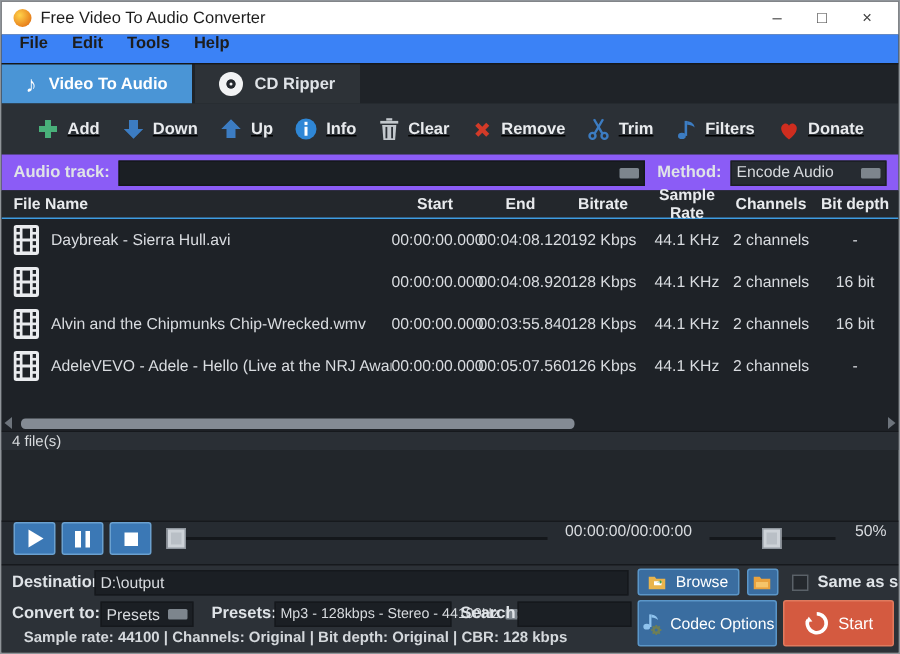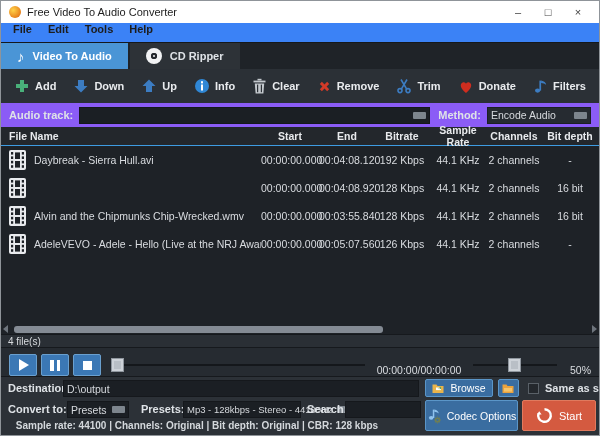--- a/index.html
+++ b/index.html
@@ -26,21 +26,21 @@
   .tab { display:flex; align-items:center; gap:8px; padding:0 16px; font-size:11px; font-weight:bold; color:#dfe3e7; }
   .tab.active { background:#4a95d6; color:#ffffff; }
   .tab.inactive { background:#2d3237; margin-left:2px; }
   .note-glyph { font-size:15px; line-height:1; color:#ffffff; }
   .cd-icon { width:16px; height:16px; border-radius:50%; background:#f2f3f4; position:relative; }
   .cd-icon::after { content:""; position:absolute; left:5px; top:5px; width:6px; height:6px; border-radius:50%;
      background:#24282d; box-shadow:inset 0 0 0 4px #24282d; }
   .cd-icon::before { content:""; position:absolute; left:7px; top:7px; width:2px; height:2px; border-radius:50%; background:#f2f3f4; z-index:1; }
   
   .toolbar { height:34px; background:#2b3036; display:flex; align-items:center; justify-content:space-between;
-    padding:0 10px; flex:0 0 auto; }
+    padding:0 20px; flex:0 0 auto;text-decoration:underline; }
   .tool-btn { display:flex; align-items:center; gap:5px; padding:2px 3px; border-radius:2px; }
   .tool-label { font-size:11px; color:#e9ebee; font-weight:bold; white-space:nowrap; }
   .tool-btn svg { display:block; }
   
   .audio-row { height:24px; background:#8b5cf6; display:flex; align-items:center; padding:0 8px; flex:0 0 auto; }
   .field-label { font-size:11px; font-weight:bold; color:#dfe3e7; white-space:nowrap; }
   .dark-field { background:#1b1f24; border:1px solid #15181c; height:17px; display:flex; align-items:center;
     padding:0 3px; color:#d7dade; font-size:10.5px; }
   .audio-input-wrap { flex:1; margin:0 8px 0 6px; position:relative; }
   .audio-input { width:100%; background:transparent; border:none; color:#d7dade; font-size:10.5px; outline:none; font-family:inherit; }
@@ -65,22 +65,22 @@
   .hscroll { height:10px; display:flex; align-items:center; padding:0 2px; flex:0 0 auto; }
   .hs-arrow { width:0; height:0; border-style:solid; }
   .hs-left { border-width:4px 5px 4px 0; border-color:transparent #6d747c transparent transparent; }
   .hs-right { border-width:4px 0 4px 5px; border-color:transparent transparent transparent #6d747c; }
   .hs-track { flex:1; height:7px; position:relative; margin:0 4px; }
   .hs-thumb { position:absolute; left:2px; top:0; width:64%; height:7px; background:#848b94; border-radius:3px; }
   
   .filecount { height:13px; background:#2a2f35; font-size:10px; color:#d8dbde; padding-left:7px;
     display:flex; align-items:center; flex:0 0 auto; border-top:1px solid #16191d; }
   
-  .player { height:29px; background:#262b31; display:flex; align-items:flex-end; padding:0 8px; gap:4px;
-    flex:0 0 auto; border-top:1px solid #16191d; }
+  .player { height:29px; background:#262b31; display:flex; align-items:flex-start; padding:0 8px; gap:4px;
+    flex:0 0 auto; border-top:1px solid #16191d;margin-top:47px; }
   .p-btn { width:28px; height:22px; background:#3b78b5; border:1px solid #6aa0cf; border-radius:2px;
     display:flex; align-items:center; justify-content:center; }
   .p-play { width:0; height:0; border-style:solid; border-width:6px 0 6px 10px; border-color:transparent transparent transparent #ffffff; margin-left:2px; }
   .p-pause { display:flex; gap:3px; } .p-pause span{ width:3.5px; height:11px; background:#fff; display:block; }
   .p-stop { width:9px; height:9px; background:#fff; }
   .slider { position:relative; height:22px; }
   .seek { flex:1; margin-left:6px; }
   .slider .track { position:absolute; left:0; right:0; top:10px; height:2px; background:#14171b; }
   .thumb { position:absolute; top:4px; width:13px; height:14px; background:#cdd2d8; border:1px solid #8f969e; }
   .thumb::after { content:""; position:absolute; inset:2px; background:#b9bfc6; }
@@ -192,32 +192,32 @@
     </div>
     <div class="tool-btn">
       <svg width="16" height="16" viewBox="0 0 16 16">
           <circle cx="4" cy="12.6" r="2" fill="none" stroke="#3c7cc2" stroke-width="1.6"></circle>
           <circle cx="12" cy="12.6" r="2" fill="none" stroke="#3c7cc2" stroke-width="1.6"></circle>
           <path d="M5.3 11.2 11 1.5M10.7 11.2 5 1.5" stroke="#3c7cc2" stroke-width="1.6" fill="none"></path>
         </svg>
       <span class="tool-label">Trim</span>
     </div>
     <div class="tool-btn">
-      <svg width="16" height="15" viewBox="0 0 16 15">
-          <path d="M8 14C2 9.5 1.6 5 4.6 3.6 6.4 2.8 7.6 3.9 8 4.8c.4-.9 1.6-2 3.4-1.2 3 1.4 2.6 5.9-3.4 10.4z" fill="#cf2d1f"></path>
-        </svg>
-      <span class="tool-label">Donate</span>
-    </div>
-    <div class="tool-btn">
       <svg width="15" height="16" viewBox="0 0 15 16">
           <ellipse cx="4.6" cy="12.6" rx="2.6" ry="2.1" fill="#3c7cc2"></ellipse>
           <rect x="6.4" y="2.6" width="1.7" height="10" fill="#3c7cc2"></rect>
           <path d="M8.1 2.6c3.2.6 4.8 2.2 5 4.4-1.3-1.3-3-1.7-5-1.9z" fill="#3c7cc2"></path>
         </svg>
       <span class="tool-label">Filters</span>
+    </div>
+    <div class="tool-btn">
+      <svg width="16" height="15" viewBox="0 0 16 15">
+          <path d="M8 14C2 9.5 1.6 5 4.6 3.6 6.4 2.8 7.6 3.9 8 4.8c.4-.9 1.6-2 3.4-1.2 3 1.4 2.6 5.9-3.4 10.4z" fill="#cf2d1f"></path>
+        </svg>
+      <span class="tool-label">Donate</span>
     </div>
   </div>
 
   <div class="audio-row">
     <span class="field-label">Audio track:</span>
     <div class="dark-field audio-input-wrap">
       <input class="audio-input" value="" style="">
       <div class="mini-dd"></div>
     </div>
     <span class="field-label">Method:</span>

